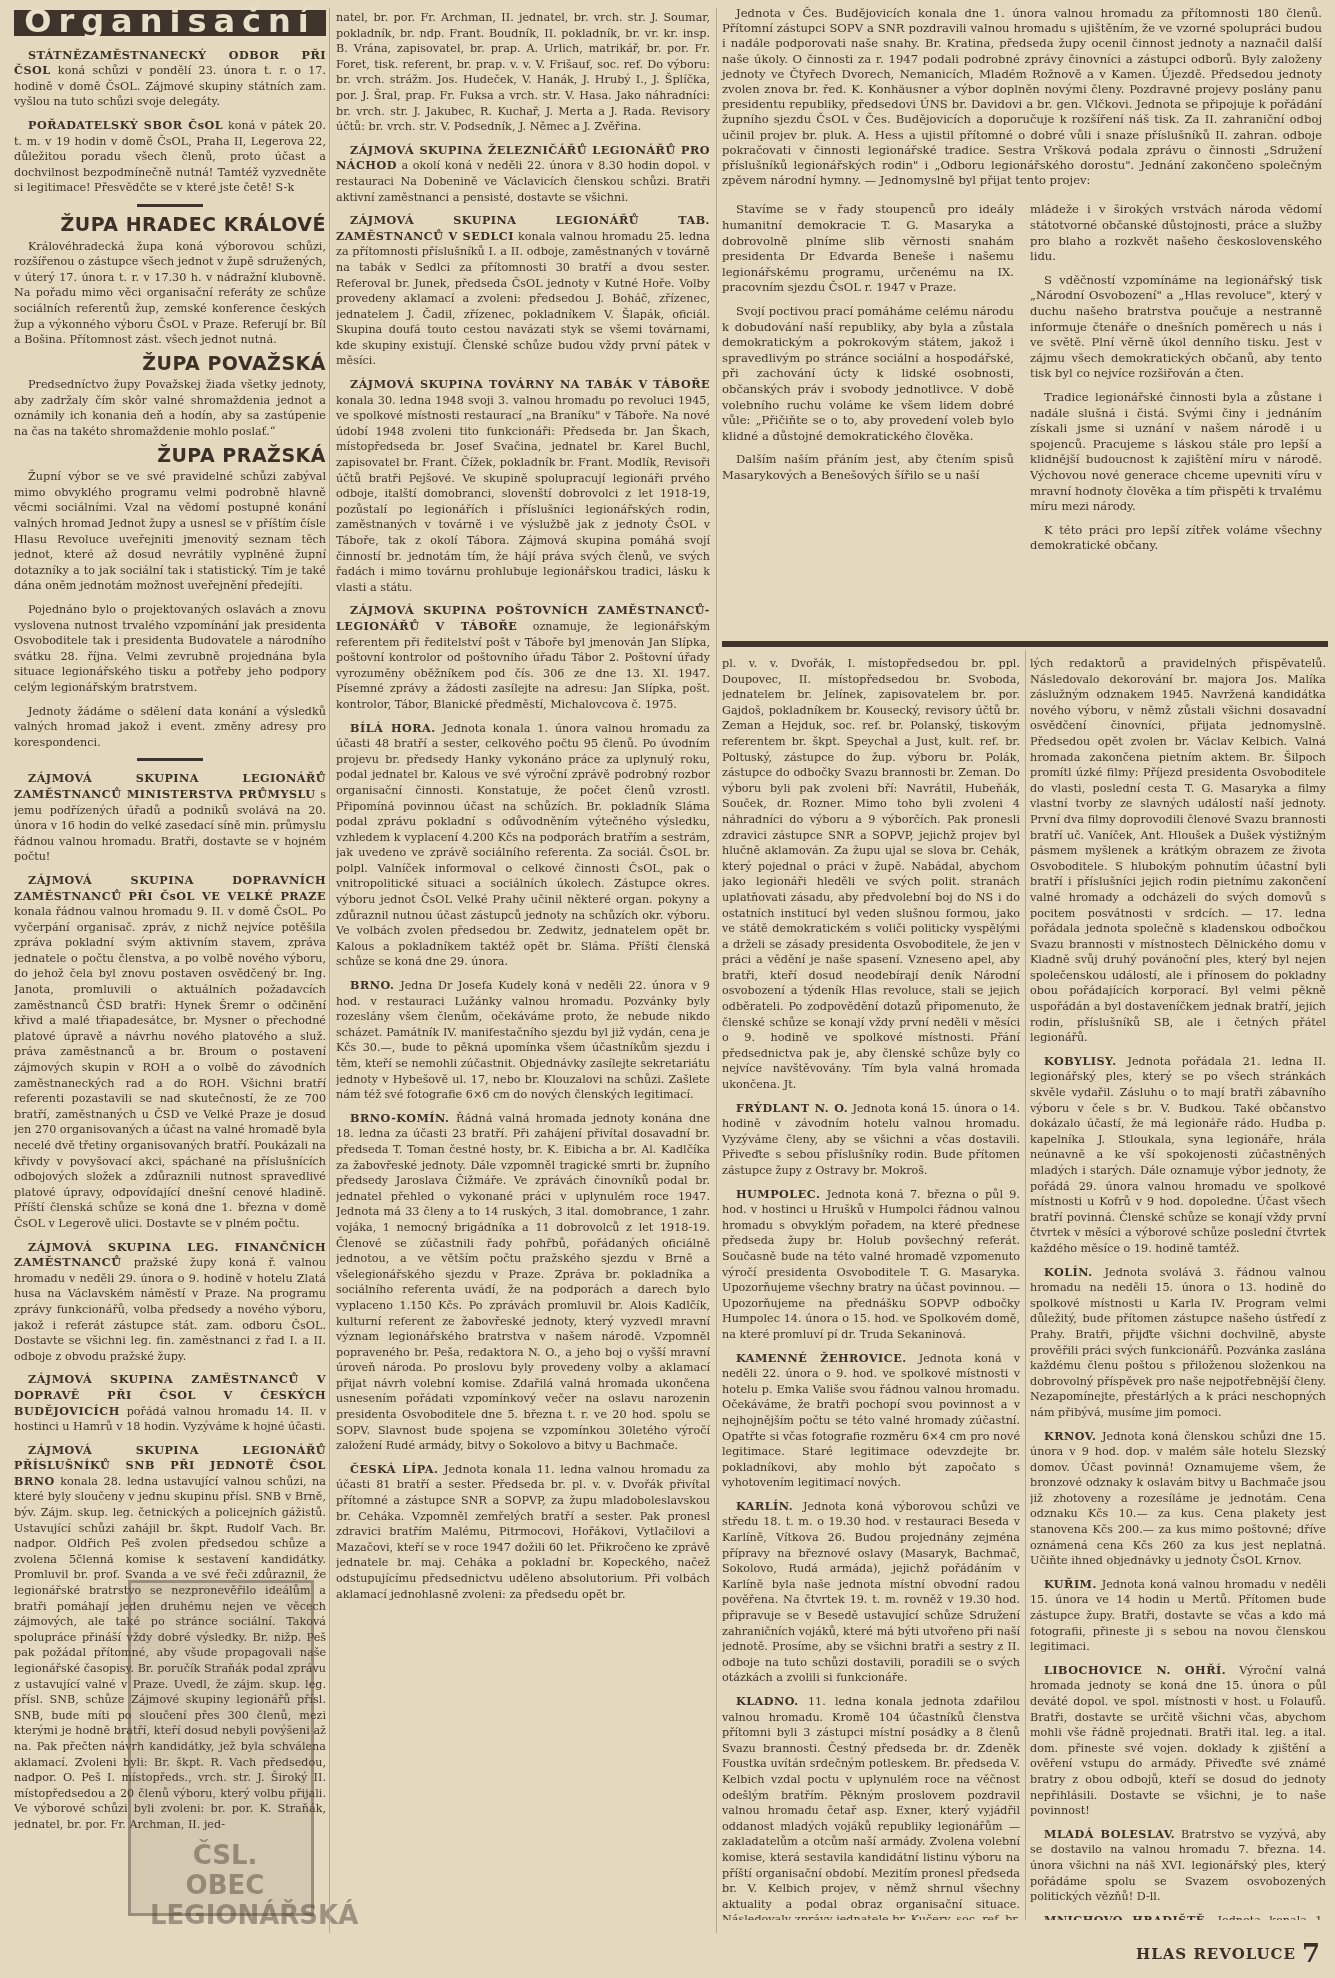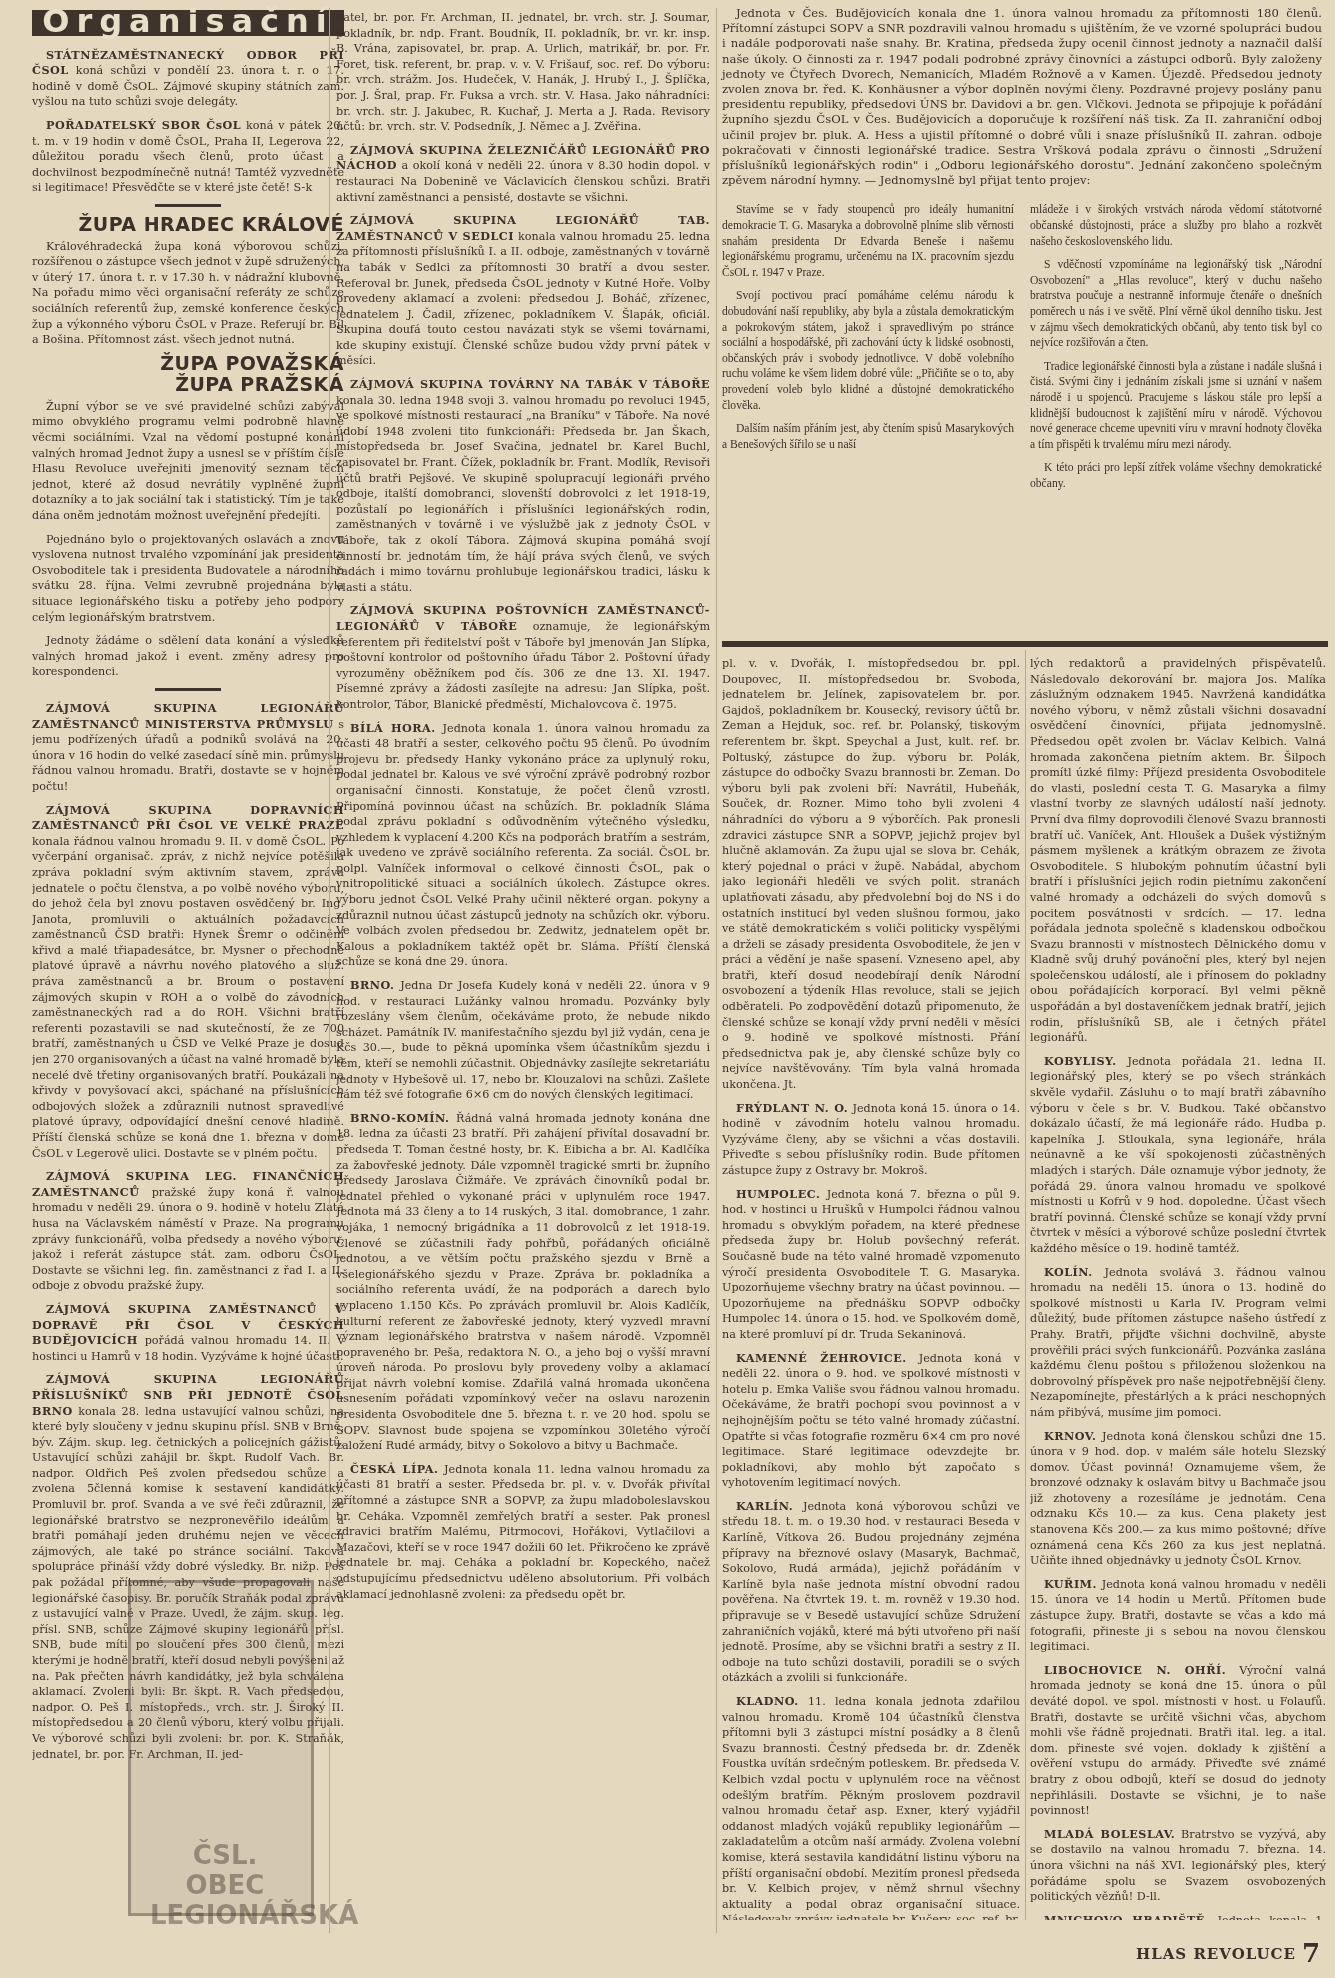--- a/index.html
+++ b/index.html
@@ -4,42 +4,42 @@
 <style>
   html, body { margin:0; padding:0; }
   body {
     width:1335px; height:1978px; overflow:hidden;
     background:#e6dcc3;
     font-family:"DejaVu Serif","Liberation Serif",serif;
     color:#3b3126;
   }
   .page { position:relative; width:1335px; height:1978px; background:#e4d9bf; }
   .col { position:absolute; top:4px; font-size:11.2px; line-height:15.6px; text-align:justify; overflow:hidden; }
-  .c1 { left:32px; width:312px; height:1960px; }
+  .c1 { left:14px; width:312px; height:1960px; }
   .c2 { left:336px; width:374px; height:1960px; }
   .rule-v { position:absolute; width:1px; background:#b6a88c; }
   .masthead {
     background:#3e342b; color:#e8dfc9; text-align:center;
     font-family:"DejaVu Sans","Liberation Sans",sans-serif; font-weight:bold;
     font-size:32px; letter-spacing:7px; padding:4px 0 6px; margin:6px 0 12px;
   }
   .head {
     font-family:"DejaVu Sans","Liberation Sans",sans-serif; font-weight:bold;
     text-align:right; font-size:19px; margin:6px 0 4px; letter-spacing:0.5px;
   }
   p { margin:6px 0 8px; text-indent:14px; }
   b.lead { font-weight:bold; letter-spacing:0.5px; }
   .sep { width:66px; height:3px; background:#3e342b; margin:6px auto 10px; }
   .feature { position:absolute; left:722px; top:0; width:600px; }
   .feature h1 {
     font-family:"DejaVu Sans","Liberation Sans",sans-serif; font-weight:bold;
     font-size:40px; margin:8px 0 12px 32px; color:#382e24; letter-spacing:-0.5px;
   }
   .intro { font-size:11.6px; line-height:15.2px; text-align:justify; }
-  .twocol { display:flex; gap:16px; margin-top:8px;font-family:Liberation Serif, serif; }
+  .twocol { display:flex; gap:16px; margin-top:8px; }
   .twocol > div { flex:1; font-size:11.6px; line-height:15.6px; text-align:justify; }
   .heavy-rule { position:absolute; left:722px; top:641px; width:606px; height:6px; background:#3e342b; }
   .c3 { left:722px; top:650px; width:298px; height:1270px; }
   .c4 { left:1030px; top:650px; width:296px; height:1270px; }
   .emblem {
     position:absolute; left:128px; top:1580px; width:180px; height:330px;
     border:3px solid rgba(80,70,60,0.45); background:rgba(90,80,70,0.12);
   }
   .emblem-text {
     position:absolute; left:150px; top:1840px; width:150px; text-align:center;
@@ -61,20 +61,21 @@
   <div class="col c1">
     <div class="masthead">Organisační</div>
     <p><b class="lead">STÁTNĚZAMĚSTNANECKÝ ODBOR PŘI ČSOL</b><span> koná schůzi v pondělí 23. února t. r. o 17. hodině v domě ČsOL. Zájmové skupiny státních zam. vyšlou na tuto schůzi svoje delegáty.</span></p>
     <p><b class="lead">POŘADATELSKÝ SBOR ČsOL</b><span> koná v pátek 20. t. m. v 19 hodin v domě ČsOL, Praha II, Legerova 22, důležitou poradu všech členů, proto účast a dochvilnost bezpodmínečně nutná! Tamtéž vyzvedněte si legitimace! Přesvědčte se v které jste četě! S-k</span></p>
     <div class="sep"></div>
 
     <div class="head">ŽUPA HRADEC KRÁLOVÉ</div>
     <p>Královéhradecká župa koná výborovou schůzi, rozšířenou o zástupce všech jednot v župě sdružených, v úterý 17. února t. r. v 17.30 h. v nádražní klubovně. Na pořadu mimo věci organisační referáty ze schůze sociálních referentů žup, zemské konference českých žup a výkonného výboru ČsOL v Praze. Referují br. Bíl a Bošina. Přítomnost zást. všech jednot nutná.</p>
 
     <div class="head">ŽUPA POVAŽSKÁ</div>
+    <p>Predsedníctvo župy Považskej žiada všetky jednoty, aby zadržaly čím skôr valné shromaždenia jednot a oznámily ich konania deň a hodín, aby sa zastúpenie na čas na takéto shromaždenie mohlo poslať.“</p>
 
     <div class="head">ŽUPA PRAŽSKÁ</div>
     <p>Župní výbor se ve své pravidelné schůzi zabýval mimo obvyklého programu velmi podrobně hlavně věcmi sociálními. Vzal na vědomí postupné konání valných hromad Jednot župy a usnesl se v příštím čísle Hlasu Revoluce uveřejniti jmenovitý seznam těch jednot, které až dosud nevrátily vyplněné župní dotazníky a to jak sociální tak i statistický. Tím je také dána oněm jednotám možnost uveřejnění předejíti.</p>
     <p>Pojednáno bylo o projektovaných oslavách a znovu vyslovena nutnost trvalého vzpomínání jak presidenta Osvoboditele tak i presidenta Budovatele a národního svátku 28. října. Velmi zevrubně projednána byla situace legionářského tisku a potřeby jeho podpory celým legionářským bratrstvem.</p>
     <p>Jednoty žádáme o sdělení data konání a výsledků valných hromad jakož i event. změny adresy pro korespondenci.</p>
     <div class="sep"></div>
 
     <p><b class="lead">ZÁJMOVÁ SKUPINA LEGIONÁŘŮ ZAMĚSTNANCŮ MINISTERSTVA PRŮMYSLU</b><span> s jemu podřízených úřadů a podniků svolává na 20. února v 16 hodin do velké zasedací síně min. průmyslu řádnou valnou hromadu. Bratři, dostavte se v hojném počtu!</span></p>
     <p><b class="lead">ZÁJMOVÁ SKUPINA DOPRAVNÍCH ZAMĚSTNANCŮ PŘI ČsOL VE VELKÉ PRAZE</b><span> konala řádnou valnou hromadu 9. II. v domě ČsOL. Po vyčerpání organisač. zpráv, z nichž nejvíce potěšila zpráva pokladní svým aktivním stavem, zpráva jednatele o počtu členstva, a po volbě nového výboru, do jehož čela byl znovu postaven osvědčený br. Ing. Janota, promluvili o aktuálních požadavcích zaměstnanců ČSD bratři: Hynek Šremr o odčinění křivd a malé třiapadesátce, br. Mysner o přechodné platové úpravě a návrhu nového platového a služ. práva zaměstnanců a br. Broum o postavení zájmových skupin v ROH a o volbě do závodních zaměstnaneckých rad a do ROH. Všichni bratří referenti pozastavili se nad skutečností, že ze 700 bratří, zaměstnaných u ČSD ve Velké Praze je dosud jen 270 organisovaných a účast na valné hromadě byla necelé dvě třetiny organisovaných bratří. Poukázali na křivdy v povyšovací akci, spáchané na příslušnících odbojových složek a zdůraznili nutnost spravedlivé platové úpravy, odpovídající dnešní cenové hladině. Příští členská schůze se koná dne 1. března v domě ČsOL v Legerově ulici. Dostavte se v plném počtu.</span></p>
     <p><b class="lead">ZÁJMOVÁ SKUPINA LEG. FINANČNÍCH ZAMĚSTNANCŮ</b><span> pražské župy koná ř. valnou hromadu v neděli 29. února o 9. hodině v hotelu Zlatá husa na Václavském náměstí v Praze. Na programu zprávy funkcionářů, volba předsedy a nového výboru, jakož i referát zástupce stát. zam. odboru ČsOL. Dostavte se všichni leg. fin. zaměstnanci z řad I. a II. odboje z obvodu pražské župy.</span></p>

